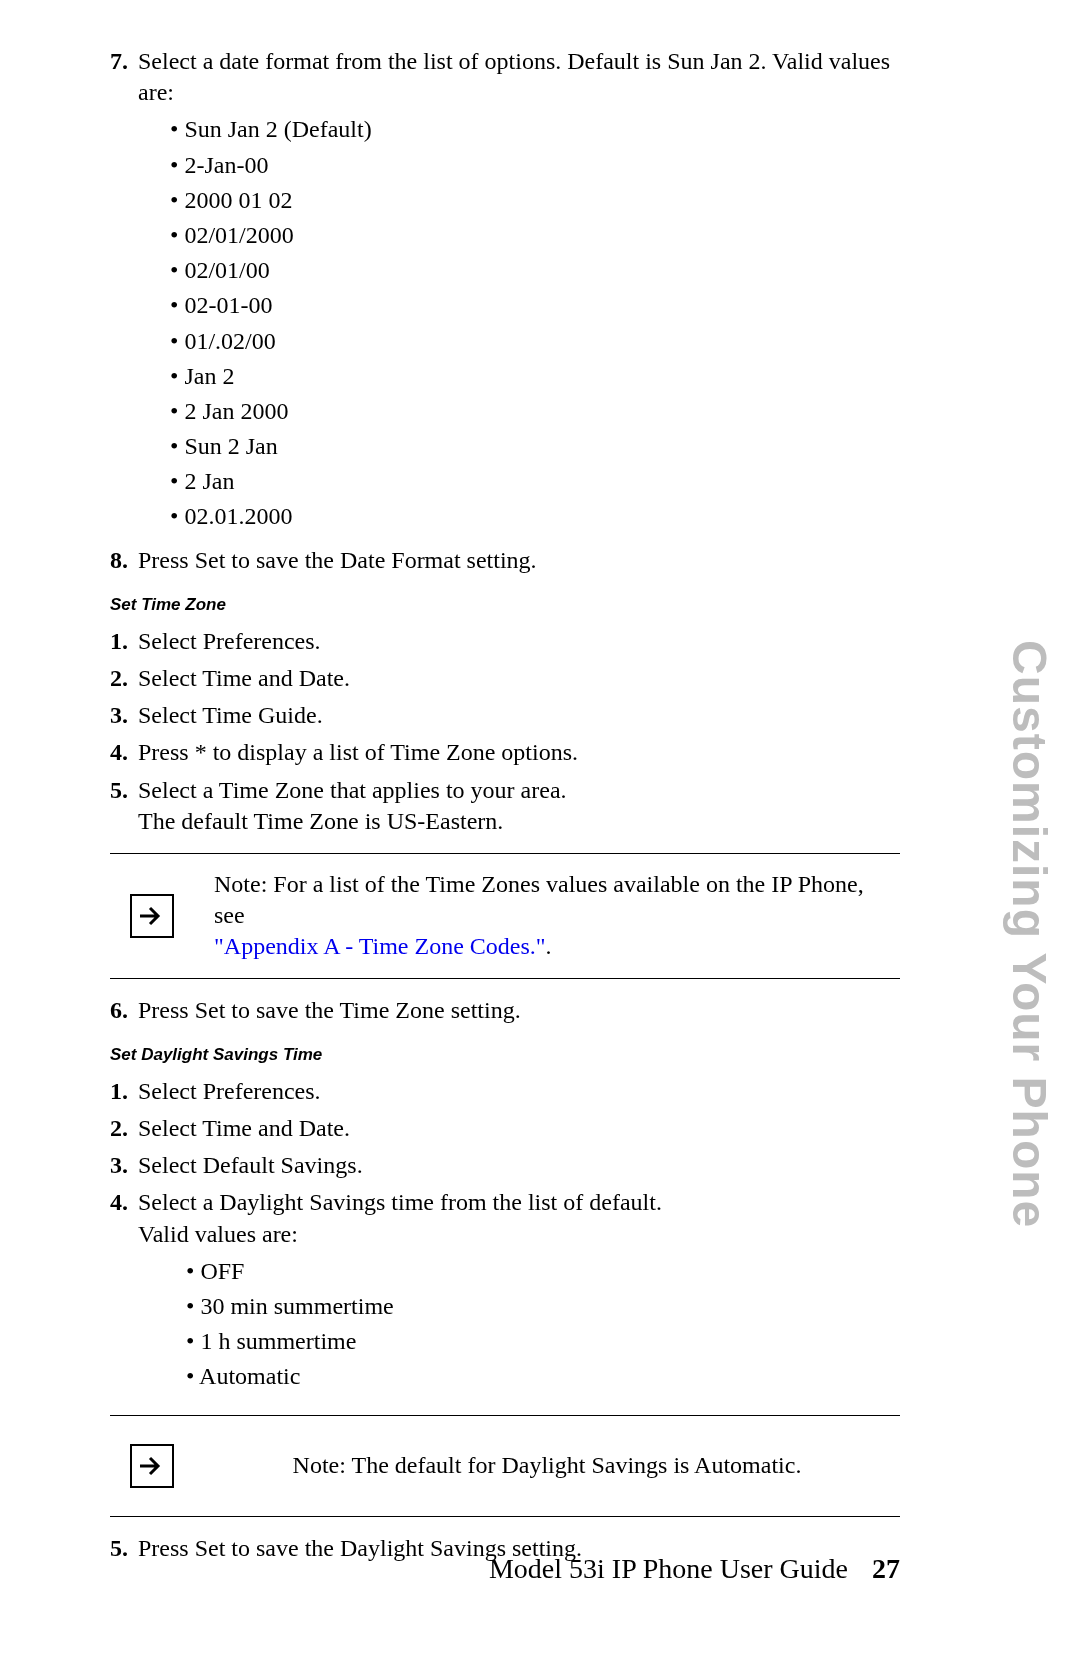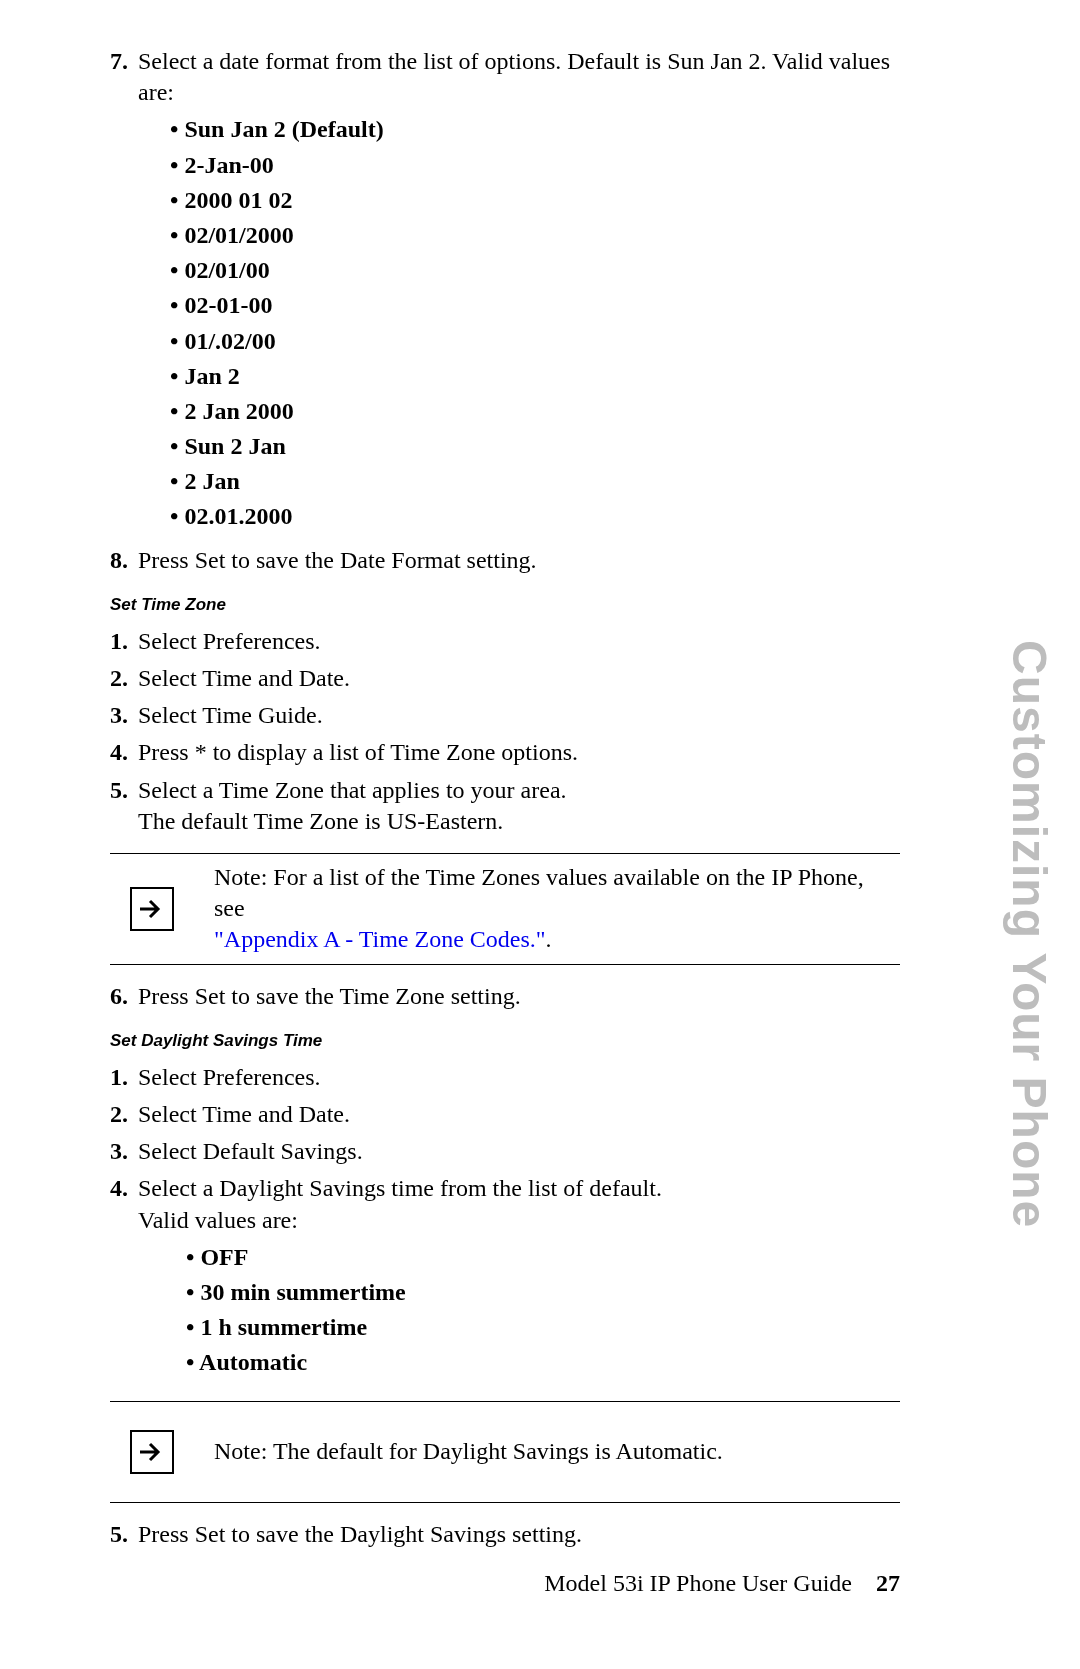--- a/index.html
+++ b/index.html
@@ -40,57 +40,56 @@
   }
   ol.numbered>li>.num{
     font-weight:700;
     min-width:28px;
   }
   ol.numbered>li>.body{flex:1;}
   ul.bullet{
     margin:6px 0 6px 32px;
     padding:0;
     list-style:none;
-    font-weight:bold;
   }
   ul.bullet>li{
     margin:4px 0;
   }
   ul.bullet>li::before{
     content:"• ";
   }
   ul.bullet.inner{margin-left:48px;}
   .bold{font-weight:400;}
   .note-box{
     border-top:1px solid #000;
     border-bottom:1px solid #000;
     margin:16px 0;
-    padding:8px 0;
+    padding:15px 0;
     display:flex;
     align-items:center;
     gap:40px;
   }
   .note-box .icon{
     width:40px;
     height:40px;
     border:2px solid #000;
     display:flex;
     align-items:center;
     justify-content:center;
     margin-left:20px;
     flex-shrink:0;
   }
   .note-box .icon svg{width:24px;height:20px;}
   .note-box .text{flex:1;padding-right:20px;}
   .link{color:#0000ee;}
   .footer{
     position:absolute;
-    bottom:70px;
+    bottom:82px;
     right:180px;
-    font-size:24px;
+    font-size:28px;
   }
   .footer .pg{font-weight:700;margin-left:24px;}
 </style>
 </head>
 <body>
 
 <div class="side-title">Customizing Your Phone</div>
 
 <div class="page">
 
@@ -195,21 +194,21 @@
         <ul class="bullet inner">
           <li>OFF</li>
           <li>30 min summertime</li>
           <li>1 h summertime</li>
           <li>Automatic</li>
         </ul>
       </span>
     </li>
   </ol>
 
-  <div class="note-box" style="padding:28px 0;">
+  <div class="note-box" style="padding:28px 0;text-align:center;">
     <div class="icon">
       <svg viewBox="0 0 24 20">
           <path d="M0 10 L16 10 M10 2 L18 10 L10 18" fill="none" stroke="#000" stroke-width="3"></path>
         </svg>
     </div>
     <div class="text">
       <span class="bold">Note:</span><span> The default for Daylight Savings is </span><span class="bold">Automatic</span><span>.</span>
     </div>
   </div>
 

